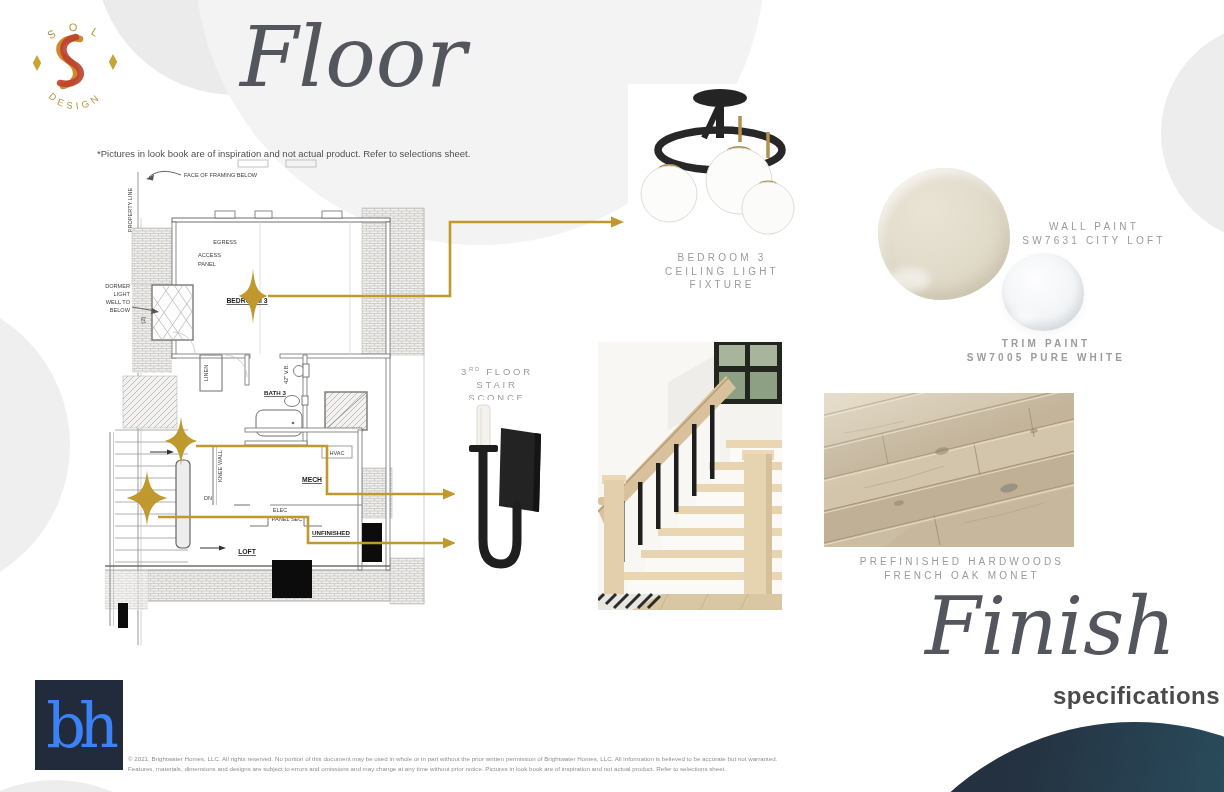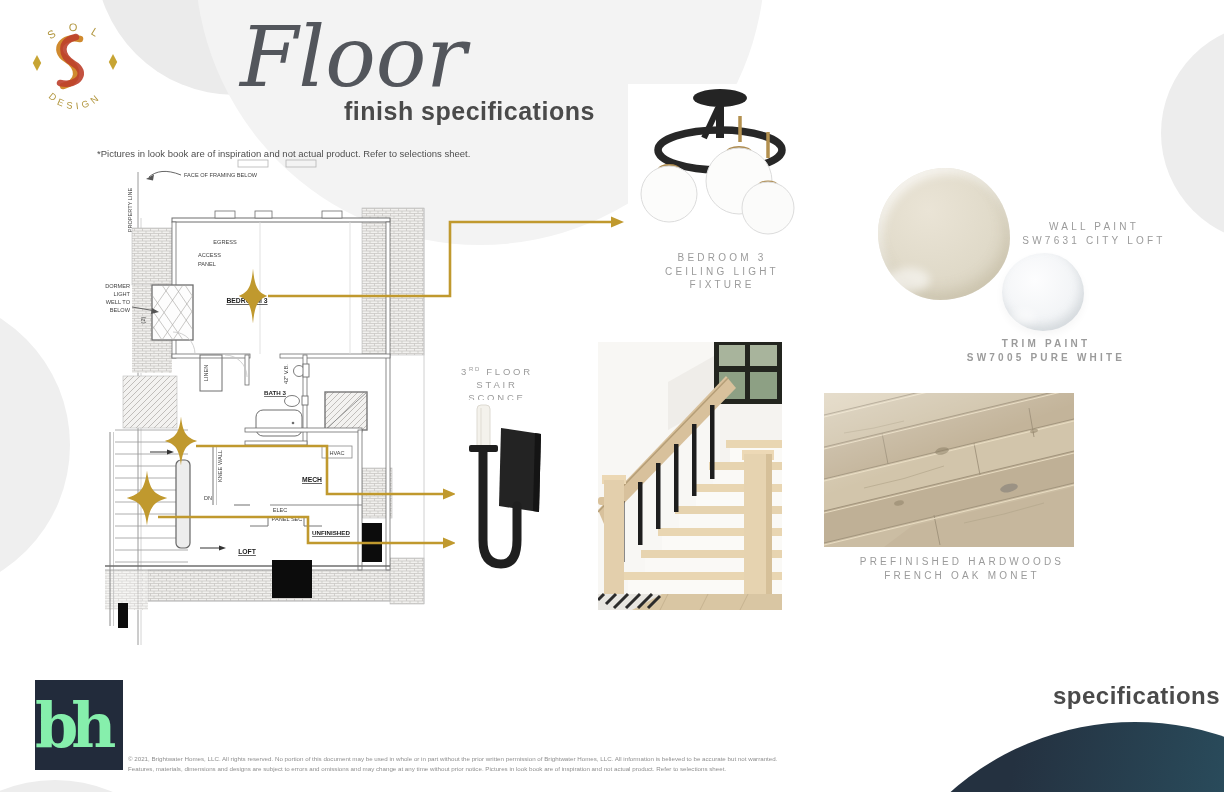--- a/index.html
+++ b/index.html
@@ -7,22 +7,22 @@
           font-family:"Liberation Sans",sans-serif;}
   .abs{position:absolute;}
   .circle{position:absolute;border-radius:50%;}
   .script{font-family:"DejaVu Serif",serif;font-style:italic;color:var(--script_gray,#53565C);}
   .bold-sub{font-family:"Liberation Sans",sans-serif;font-weight:bold;color:var(--heading_gray,#4A4A4A);}
   .caps-label{color:var(--label_gray,#9B9B9B);font-size:10px;letter-spacing:3.2px;
               text-align:center;line-height:13.5px;text-transform:uppercase;}
   .caps-label.small{font-size:9.5px;letter-spacing:2.8px;line-height:13px;}
   .disclaimer{font-size:9.5px;color:#4f4f4f;}
   .copyright{font-size:6.2px;line-height:9.6px;color:#8f8f8f;white-space:nowrap;}
-  .bh-logo{background:var(--navy,#222B3B);color:#86efac;
-           font-family:"DejaVu Serif",serif;font-weight:bold;}
+  .bh-logo{background:var(--navy,#222B3B);color:#3b82f6;text-align:center;
+           font-family:"DejaVu Serif",serif;font-weight:normal;}
   .blob{position:absolute;}
   .blob .sheen{position:absolute;background:rgba(255,255,255,.55);border-radius:50%;filter:blur(4px);}
   svg text{font-family:"Liberation Sans",sans-serif;fill:#3c3c3c;}
   .fp-t{font-size:5.6px;fill:#3f3f3f;}
   .fp-b{font-size:6.8px;font-weight:bold;fill:#1d1d1d;}
   .fp-b2{font-size:6.2px;font-weight:bold;fill:#1d1d1d;}
   sup.sc{font-size:6px;letter-spacing:1.5px;vertical-align:4px;}
 </style>
 </head>
 <body>
@@ -49,21 +49,20 @@
     </text>
     <path d="M11,42 l4.2,8 -4.2,8 -4.2,-8 Z" fill="#c7a433"></path>
     <path d="M87,41 l4.2,8 -4.2,8 -4.2,-8 Z" fill="#c7a433"></path>
     <g fill="none" stroke-linecap="round">
       <path d="M54,26 C36,22 26,37 40,46 C54,55 54,69 37,73" stroke="#d08a2e" stroke-width="6.5"></path>
       <path d="M34,70 C53,74 62,59 48,51 C34,43 33,28 50,24" stroke="#bc3f2b" stroke-width="6.5" opacity="0.9"></path>
     </g>
   </svg>
 
   <div class="abs script" style="left:240px;top:8px;font-size:84px;">Floor</div>
-  <div class="abs bold-sub" style="left:344px;top:97px;font-size:25px;letter-spacing:0.5px;">finish specifications</div>
   <div class="abs disclaimer" style="left:97px;top:148px;">*Pictures in look book are of inspiration and not actual product. Refer to selections sheet.</div>
 
   <svg class="abs" style="left:100px;top:158px" width="340" height="490" viewBox="0 0 340 490">
     <defs>
       <pattern id="brick" width="8" height="5" patternUnits="userSpaceOnUse">
         <rect width="8" height="5" fill="#f1f0ee"></rect>
         <path d="M0,0.5H8 M0,3H8 M2.5,0.5V3 M6,3V5" stroke="#c3c1bd" stroke-width="0.7" fill="none"></path>
       </pattern>
       <pattern id="diagh" width="6" height="6" patternUnits="userSpaceOnUse">
         <rect width="6" height="6" fill="#f3f2f0"></rect>
@@ -369,20 +368,21 @@
       <ellipse cx="210" cy="38" rx="4" ry="2" opacity="0.5" transform="rotate(-13 210 38)"></ellipse>
     </g>
     <path d="M20,40 q30,-4 60,-12 M40,95 q40,-8 80,-22 M140,130 q40,-8 80,-20" stroke="#b4a78c" stroke-width="1" fill="none" opacity="0.7"></path>
     <rect width="250" height="154" fill="url(#shn)"></rect>
   </svg>
   <div class="abs caps-label" style="left:842px;top:555px;width:240px;">
     <div>PREFINISHED HARDWOODS</div>
     <div>FRENCH OAK MONET</div>
   </div>
 
+  <div class="abs script" style="left:925px;top:580px;font-size:80px;">Finish</div>
   <div class="abs bold-sub" style="left:1012px;top:682px;font-size:24px;letter-spacing:0.5px;margin-left:41px;">specifications</div>
 
   <div class="abs bh-logo" style="left:35px;top:680px;width:88px;height:90px;font-size:62px;line-height:92px;letter-spacing:-7px;">bh</div>
 
   <div class="abs" style="left:128px;top:754px;width:800px;">
     <div class="copyright">© 2021, Brightwater Homes, LLC. All rights reserved. No portion of this document may be used in whole or in part without the prior written permission of Brightwater Homes, LLC. All information is believed to be accurate but not warranted.</div>
     <div class="copyright">Features, materials, dimensions and designs are subject to errors and omissions and may change at any time without prior notice. Pictures in look book are of inspiration and not actual product. Refer to selections sheet.</div>
   </div>
 
 </div>

